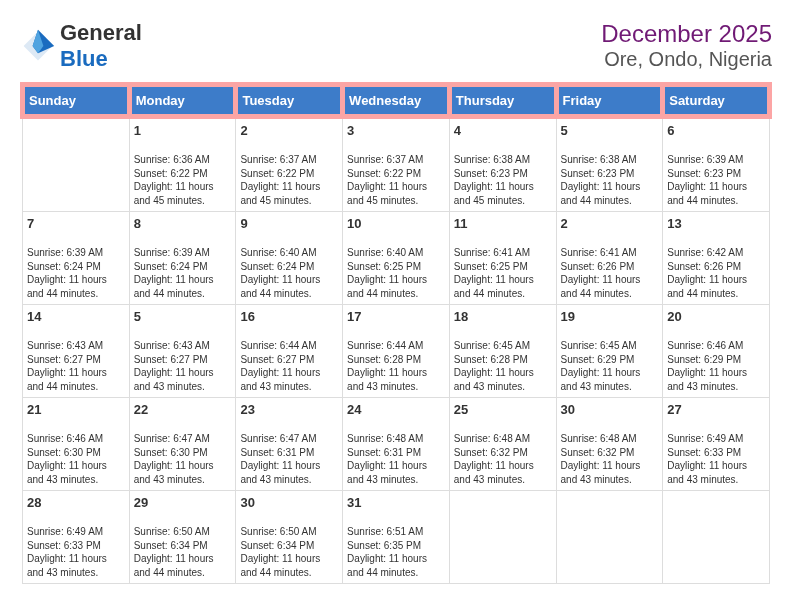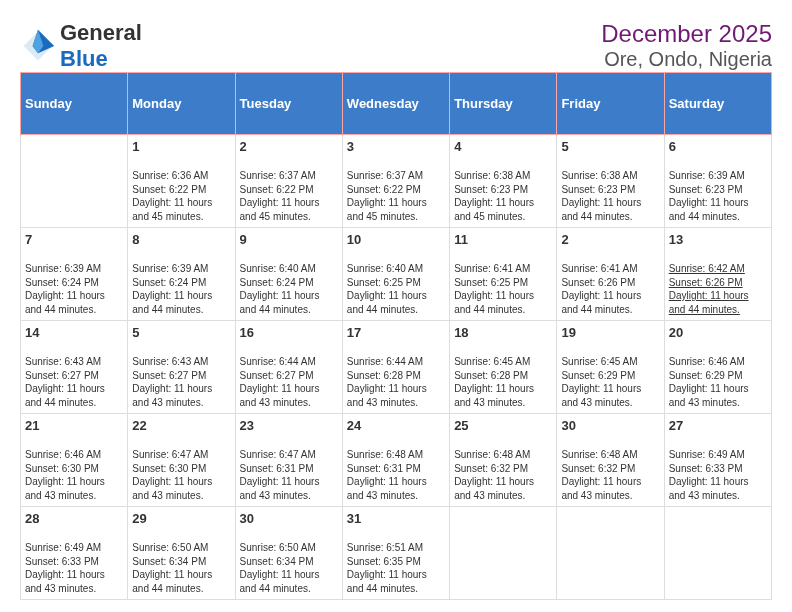--- a/index.html
+++ b/index.html
@@ -7,20 +7,21 @@
       font-family: Arial, sans-serif;
       background: #fff;
       width: 792px;
       min-height: 612px;
       padding: 20px;
     }
     .header {
       display: flex;
       justify-content: space-between;
       align-items: flex-start;
+      margin-bottom: 10px;
     }
     .logo {
       display: flex;
       align-items: center;
       font-size: 22px;
       font-weight: bold;
     }
     .logo-general {
       color: #333;
     }
@@ -46,25 +47,25 @@
       color: #555;
     }
     .calendar {
       width: 100%;
       border-collapse: collapse;
       font-size: 11px;
     }
     .calendar th {
       background-color: #3d7cc9;
       color: #fff;
-      padding: 23px 4px;
+      padding: 6px 4px;
       text-align: left;
       font-size: 13px;
       font-weight: bold;
-      border: 1px solid #fca5a5;
+      border: 5px solid #fca5a5;
     }
     .calendar td {
       border: 1px solid #ddd;
       vertical-align: top;
       padding: 4px;
       width: calc(100% / 7);
       height: 80px;
       background: #fff;
     }
     .calendar td.empty {
@@ -207,21 +208,21 @@
         </td>
         <td>
           <span class="day-number">2</span>
           <div class="day-info" style="white-space: pre-line;">Sunrise: 6:41 AM
 Sunset: 6:26 PM
 Daylight: 11 hours
 and 44 minutes.</div>
         </td>
         <td>
           <span class="day-number">13</span>
-          <div class="day-info" style="white-space: pre-line; text-decoration: underline;">Sunrise: 6:42 AM
+          <div class="day-info" style="white-space: pre-line;">Sunrise: 6:42 AM
 Sunset: 6:26 PM
 Daylight: 11 hours
 and 44 minutes.</div>
         </td>
       </tr>
       <tr class="week-row">
         <td>
           <span class="day-number">14</span>
           <div class="day-info" style="white-space: pre-line;">Sunrise: 6:43 AM
 Sunset: 6:27 PM

